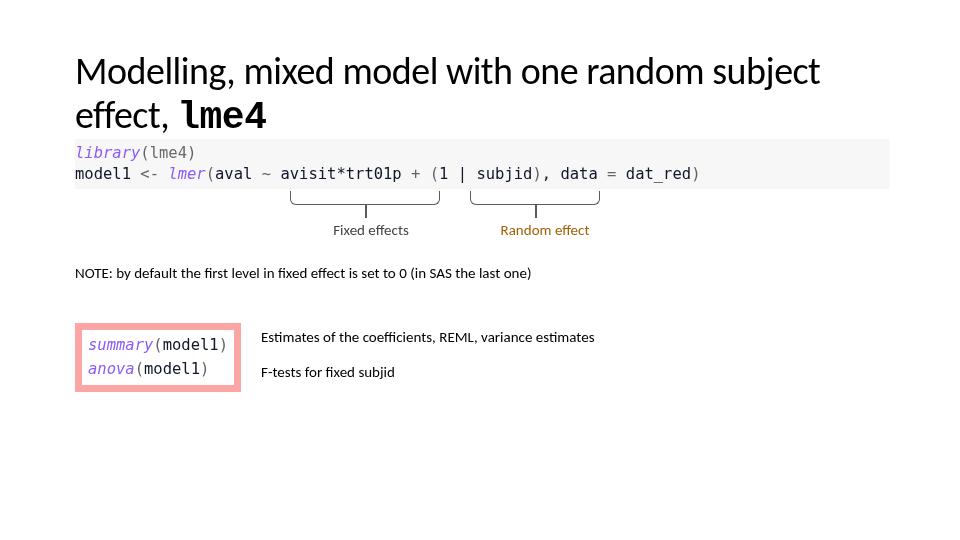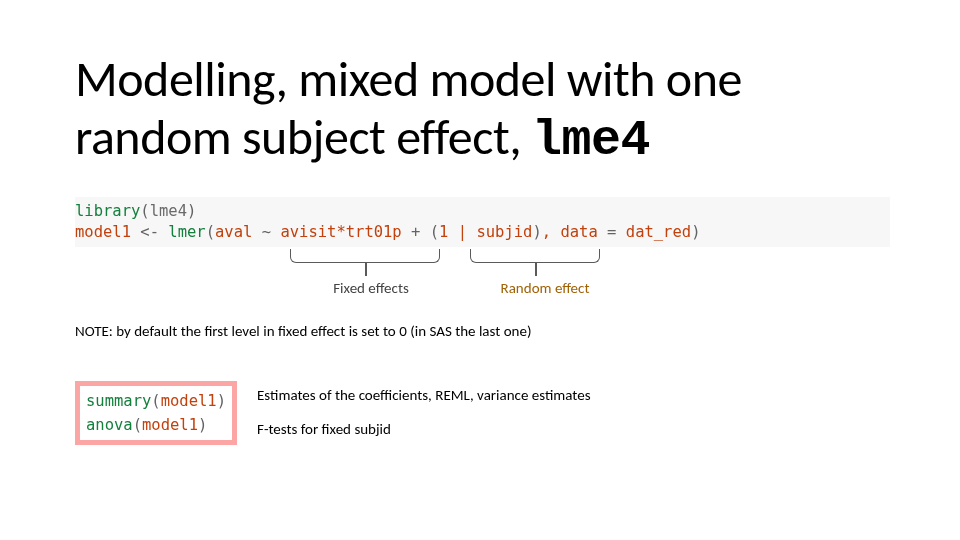--- a/index.html
+++ b/index.html
@@ -6,42 +6,41 @@
   body {
     width: 960px;
     height: 540px;
     background: #fff;
     font-family: Calibri, Arial, sans-serif;
     color: #000;
     padding: 50px 70px 40px 75px;
     position: relative;
   }
   .title {
-    font-size: 50px;
+    font-size: 38px;
     font-weight: 400;
     line-height: 1.15;
-    margin-bottom: 28px;
     letter-spacing: -0.5px;
   }
   .title .mono-part {
     font-family: "Courier New", monospace;
     font-weight: 600;
   }
   .codeblock {
     background: #f7f7f7;
     font-family: "Lucida Console", Consolas, monospace;
     font-size: 15.5px;
     padding: 4px 0 4px 0;
     white-space: pre;
     margin-bottom: 2px;
     line-height: 1.35;
   }
-  .tok-fn { color: #15803d; }      
+  .tok-fn { color: #8b5cf6; font-style: italic; }      
   .tok-par { color: #636363; }     
-  .tok-plain { color: #c2410c; }
+  .tok-plain { color: #0f172a; }
   .tok-arg { color: #6a6a6a; }     
   .tok-op { color: #636363; }      
   .brackets-row {
     position: relative;
     height: 48px;
     margin-bottom: 6px;
   }
   .bracket {
     position: absolute;
     border: 1.5px solid #5a5a5a;
@@ -76,21 +75,21 @@
   }
   .row2 {
     display: flex;
     align-items: flex-start;
     gap: 20px;
     margin-top: 6px;
   }
   .codebox2 {
     font-family: "Lucida Console", Consolas, monospace;
     font-size: 15.5px;
-    border: 5px solid #fca5a5;
+    border: 7px solid #fca5a5;
     padding: 3px 6px 3px 6px;
     line-height: 1.55;
     white-space: pre;
     background: #fff;
   }
   .desc-col {
     font-size: 15px;
     line-height: 1.35;
     padding-top: 2px;
   }

